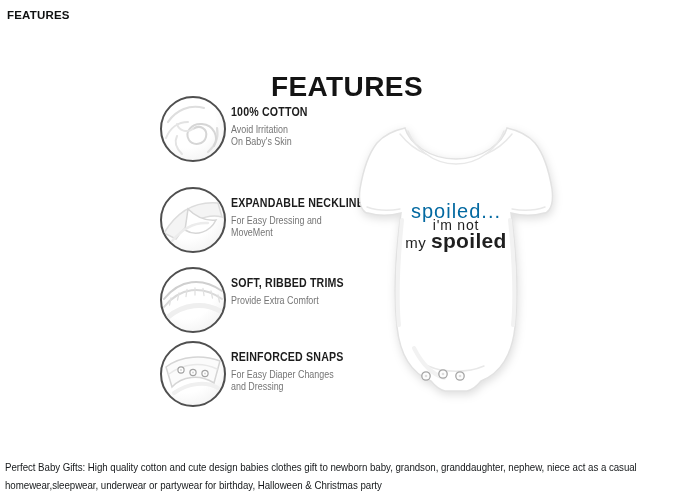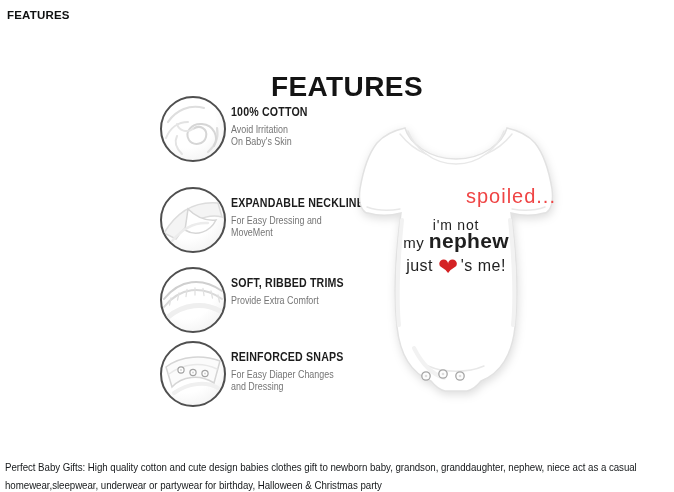--- a/index.html
+++ b/index.html
@@ -37,21 +37,21 @@
   .onesie{
     position:absolute;left:356px;top:110px;width:200px;height:290px;
   }
   .onesie svg{display:block;width:200px;height:290px;filter:drop-shadow(1px 3px 4px rgba(0,0,0,.13));}
   .print{
     position:absolute;left:356px;top:110px;width:200px;height:290px;
     text-align:center;color:#1f1f1f;pointer-events:none;
   }
   .print > div{position:absolute;width:100%;}
   .p1{top:72px;font-size:14px;letter-spacing:.8px;margin-top:35px;}
-  .p2{top:75px;font-size:20px;color:#ef4444;letter-spacing:1px;text-align:right;}
+  .p2{top:90px;font-size:20px;color:#0369a1;letter-spacing:1px;}
   .p3{top:119px;font-size:15px;letter-spacing:.5px;}
   .p3 .big{font-size:21px;font-weight:700;letter-spacing:.3px;}
   .p4{top:147px;font-size:16px;letter-spacing:.5px;}
   .heart{color:#d42224;font-size:24px;vertical-align:-4px;margin:0 2px 0 5px;line-height:0;}
   
   .footer{
     position:absolute;left:5px;top:459px;width:742px;
     transform:scaleX(.9);transform-origin:0 0;
     font-size:10.8px;line-height:17.5px;color:#16191b;letter-spacing:-.05px;
   }
@@ -175,20 +175,19 @@
       <circle cx="87" cy="264" r="1.3" fill="#dddddd"></circle>
       <circle cx="104" cy="266" r="4.2" fill="#fdfdfd" stroke="#a5a5a5" stroke-width="1.3"></circle>
       <circle cx="104" cy="266" r="1.3" fill="#dddddd"></circle>
     </g>
   </svg>
 </div>
 
 <div class="print">
   <div class="p1">i'm not</div>
   <div class="p2">spoiled...</div>
-  <div class="p3"><span>my</span> <span class="big">nephew</span></div>
-  <div class="p4"><span>just</span><span class="heart">❤</span><span>'s me!</span></div>
+  <div class="p3"><span>my</span> <span class="big">spoiled</span></div>
 </div>
 
 <div class="footer">
   <div>Perfect Baby Gifts: High quality cotton and cute design babies clothes gift to newborn baby, grandson, granddaughter, nephew, niece act as a casual</div>
   <div>homewear,sleepwear, underwear or partywear for birthday, Halloween &amp; Christmas party</div>
 </div>
 
 </body></html>

